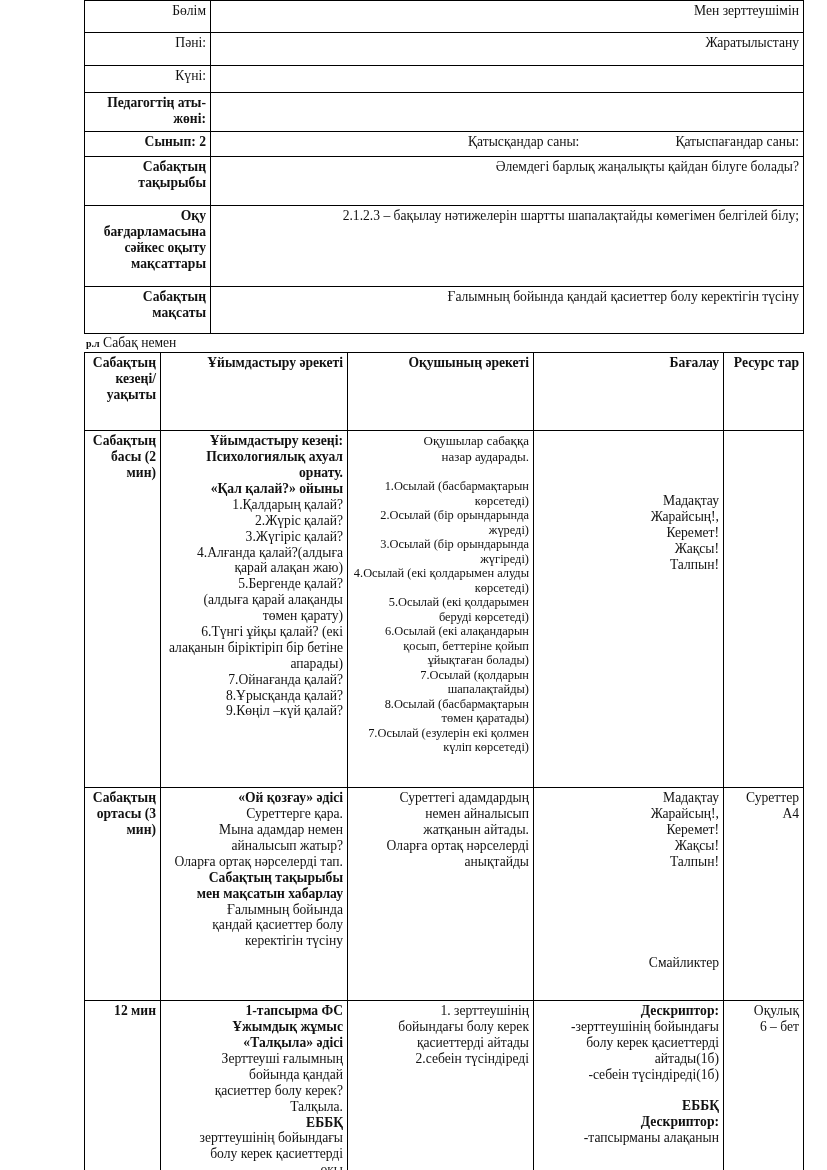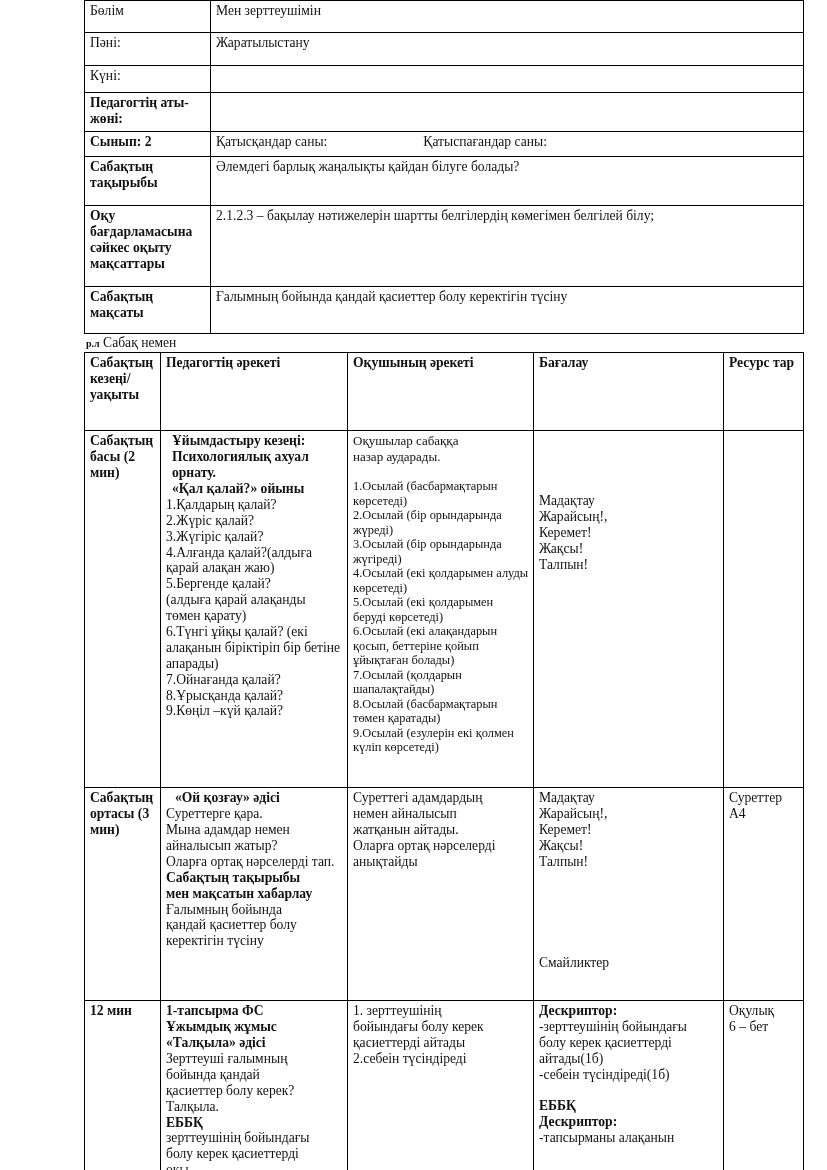--- a/index.html
+++ b/index.html
@@ -28,20 +28,21 @@
     left: 84px;
     top: 0px;
     width: 719px;
   }
 
   table.tbl {
     border-collapse: collapse;
     table-layout: fixed;
     width: 719px;
     border: 0;
+    text-align: right;
   }
 
   table.tbl td {
     border: 1px solid #000000;
     vertical-align: top;
     padding: 2px 4px 2px 5px;
     font-size: 13.6px;
     line-height: 1.18;
     font-family: "Liberation Serif", "DejaVu Serif", serif;
   }
@@ -126,21 +127,21 @@
         <tr class="meta-r5">
           <td class="b"><span>Сынып: 2</span></td>
           <td><span>Қатысқандар саны:</span><span class="pad-right-space"></span><span>Қатыспағандар саны:</span></td>
         </tr>
         <tr class="meta-r6">
           <td class="b"><span>Сабақтың тақырыбы</span></td>
           <td><span>Әлемдегі барлық жаңалықты қайдан білуге болады?</span></td>
         </tr>
         <tr class="meta-r7">
           <td class="b"><span>Оқу бағдарламасына сәйкес оқыту мақсаттары</span></td>
-          <td><span>2.1.2.3 – бақылау нәтижелерін шартты белгілердің көмегімен белгілей білу;</span></td>
+          <td><span>2.1.2.3 – бақылау нәтижелерін шартты шапалақтайды көмегімен белгілей білу;</span></td>
         </tr>
         <tr class="meta-r8">
           <td class="b"><span>Сабақтың мақсаты</span></td>
           <td><span>Ғалымның бойында қандай қасиеттер болу керектігін түсіну</span></td>
         </tr>
       </tbody>
     </table>
 
     <div class="sec-title"><span class="rl">р.л</span> <span>Сабақ немен</span></div>
 
@@ -148,21 +149,21 @@
       <colgroup>
           <col class="k1">
           <col class="k2">
           <col class="k3">
           <col class="k4">
           <col class="k5">
         </colgroup>
       <tbody>
         <tr class="hdr hdr-row">
           <td>Сабақтың кезеңі/ уақыты</td>
-          <td>Педагогтің әрекеті</td>
+          <td>Ұйымдастыру әрекеті</td>
           <td>Оқушының әрекеті</td>
           <td>Бағалау</td>
           <td>Ресурс тар</td>
         </tr>
 
         <tr class="row-first">
           <td class="b">Сабақтың басы (2 мин)</td>
           <td>
             <div class="cell-lines tight">
               <div class="b indent-1">Ұйымдастыру кезеңі:</div>
@@ -186,21 +187,21 @@
               <div>назар аударады.</div>
               <div class="blank-line"></div>
               <div style="font-size:12.4px">1.Осылай (басбармақтарын көрсетеді)</div>
               <div style="font-size:12.4px">2.Осылай (бір орындарында жүреді)</div>
               <div style="font-size:12.4px">3.Осылай (бір орындарында жүгіреді)</div>
               <div style="font-size:12.4px">4.Осылай (екі қолдарымен алуды көрсетеді)</div>
               <div style="font-size:12.4px">5.Осылай (екі қолдарымен беруді көрсетеді)</div>
               <div style="font-size:12.4px">6.Осылай (екі алақандарын қосып, беттеріне қойып ұйықтаған болады)</div>
               <div style="font-size:12.4px">7.Осылай (қолдарын шапалақтайды)</div>
               <div style="font-size:12.4px">8.Осылай (басбармақтарын төмен қаратады)</div>
-              <div style="font-size:12.4px">9.Осылай (езулерін екі қолмен күліп көрсетеді)</div>
+              <div style="font-size:12.4px">7.Осылай (езулерін екі қолмен күліп көрсетеді)</div>
             </div>
           </td>
           <td>
             <div class="cell-lines tight" style="padding-top:60px">
               <div>Мадақтау</div>
               <div>Жарайсың!,</div>
               <div>Керемет!</div>
               <div>Жақсы!</div>
               <div>Талпын!</div>
             </div>

